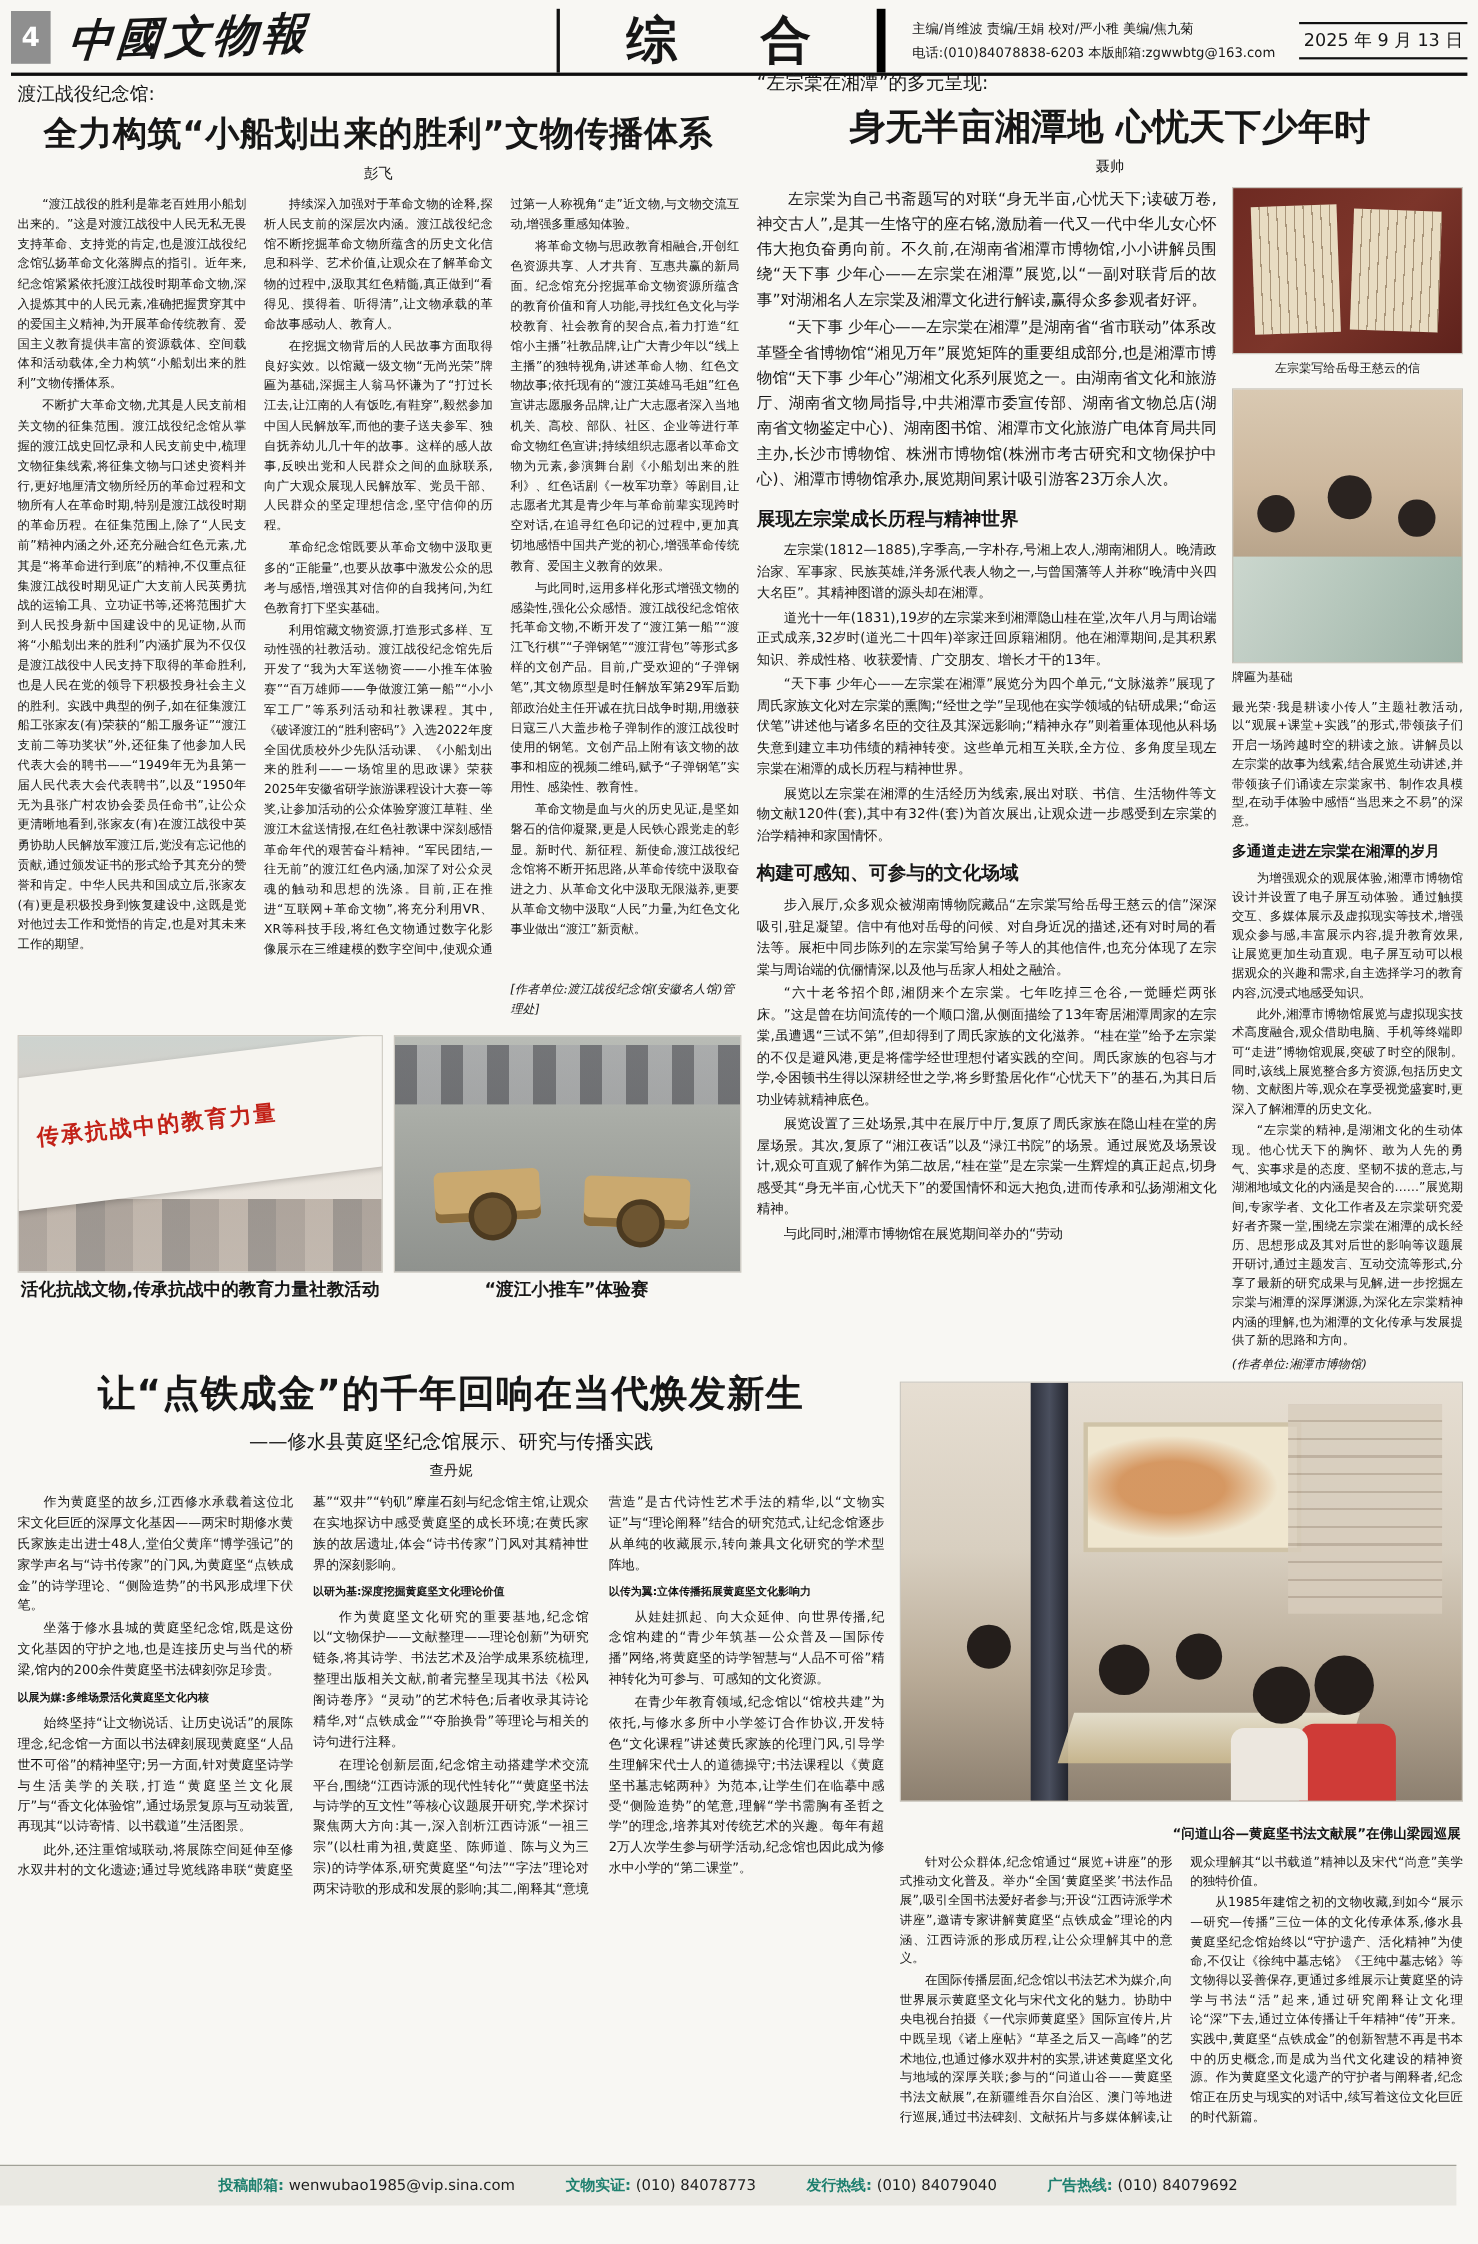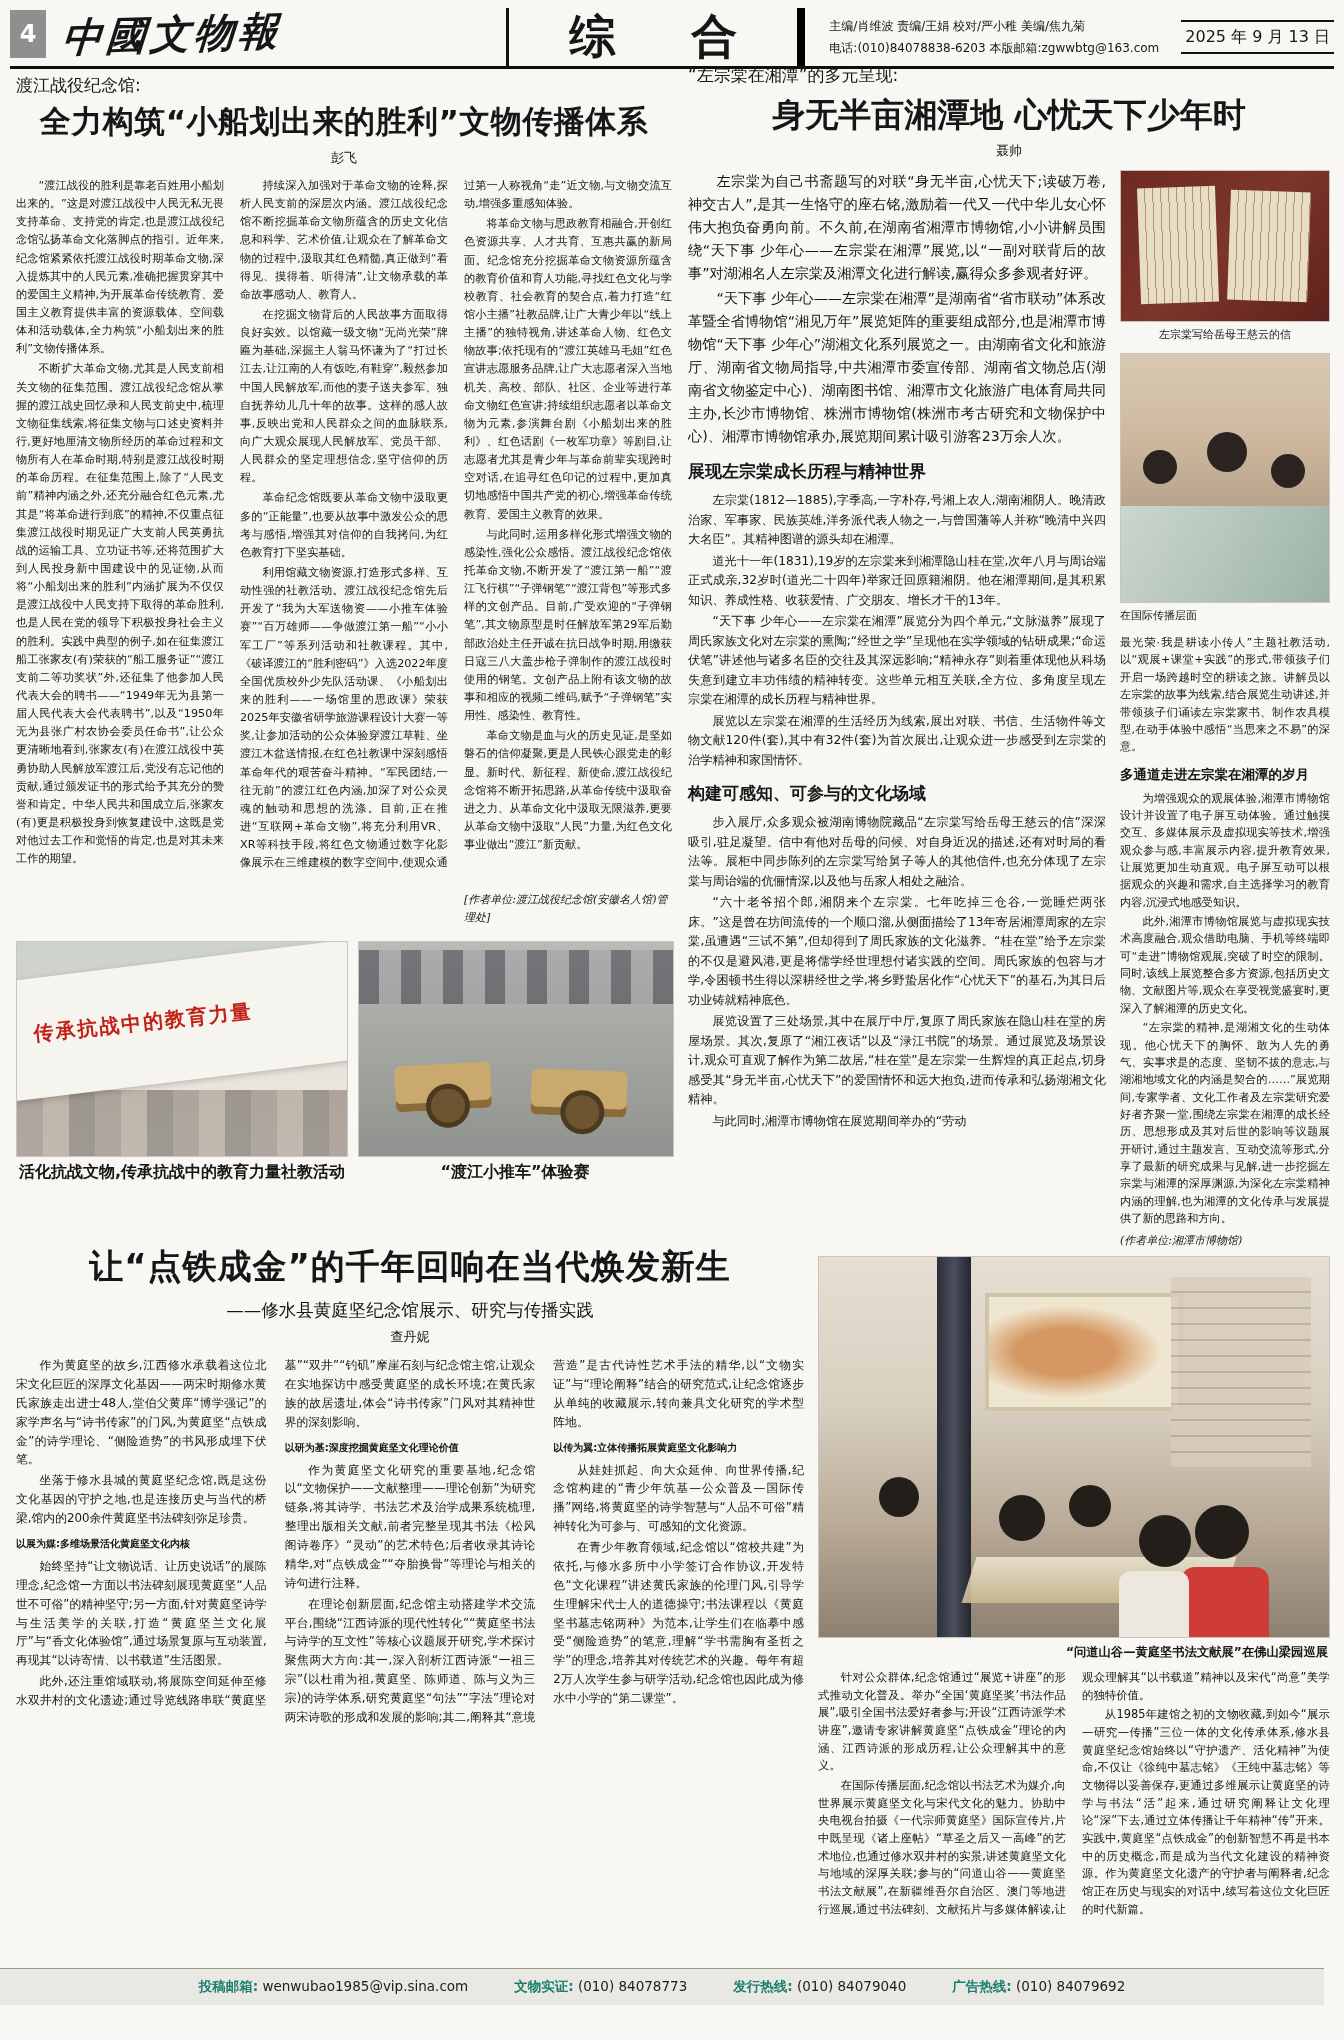--- a/index.html
+++ b/index.html
@@ -89,21 +89,21 @@
       background:linear-gradient(90deg,#2c2f3a,#4a4f5e 50%,#23252e);}
   .ph-guide .art{position:absolute;left:170px;top:40px;width:190px;height:110px;background:#efe6cf;
       box-shadow:0 0 0 4px #cfc3a8;background-image:radial-gradient(ellipse at 40% 50%,rgba(200,110,40,.65) 0 30%,transparent 60%);}
   .ph-guide .wallart{position:absolute;right:18px;top:20px;width:140px;height:190px;background:#d8cdbd;
       background-image:repeating-linear-gradient(180deg,transparent 0 14px,rgba(120,100,80,.35) 14px 16px);opacity:.8;}
   .ph-guide .head{position:absolute;border-radius:50%;background:#241e1b;}
   .ph-guide .shirt{position:absolute;background:#cf3b37;width:88px;height:70px;border-radius:14px 14px 0 0;right:60px;bottom:0;}
   .ph-guide .shirt2{position:absolute;background:#ece7df;width:70px;height:66px;border-radius:12px 12px 0 0;left:300px;bottom:0;}
   .ph-guide .case{position:absolute;left:150px;bottom:34px;width:260px;height:46px;
       background:linear-gradient(180deg,#e9e4d2,#cbb98f);transform:skewX(-18deg);opacity:.9;}
-  .cap-bottom{font-size:12.3px;text-align:right;margin:6px 2px 8px 0;}
+  .cap-bottom{font-size:12.3px;text-align:right;margin:21px 2px 8px 0;}
   .bottom-right .text2{height:258px;column-count:2;column-gap:16px;font-size:11.4px;line-height:1.55;overflow:hidden;}
   
   .footer{position:absolute;left:0;top:1968px;width:1324px;height:36px;background:#e9e8e2;
           border-top:1px solid #9a998f;display:flex;align-items:center;justify-content:center;gap:46px;
           font-size:13.5px;}
   .footer .lab{color:#1d7f6e;font-weight:bold;}
   .footer .val{color:#1c1c1c;}
 </style>
 </head>
 <body>
@@ -196,21 +196,21 @@
           </div>
           <figcaption class="cap-rail">左宗棠写给岳母王慈云的信</figcaption>
         </figure>
         <figure style="margin:0">
           <div class="photo ph-visit">
             <div class="glass"></div>
             <div class="head" style="left:22px;top:96px;width:34px;height:34px;"></div>
             <div class="head" style="left:86px;top:78px;width:40px;height:40px;"></div>
             <div class="head" style="left:150px;top:100px;width:34px;height:34px;"></div>
           </div>
-          <figcaption class="cap-rail" style="text-align:left">在国际传播层面</figcaption>
+          <figcaption class="cap-rail" style="text-align:left">牌匾为基础</figcaption>
         </figure>
         <div class="rail-text">
           <p style="text-indent:0">最光荣·我是耕读小传人”主题社教活动,以“观展+课堂+实践”的形式,带领孩子们开启一场跨越时空的耕读之旅。讲解员以左宗棠的故事为线索,结合展览生动讲述,并带领孩子们诵读左宗棠家书、制作农具模型,在动手体验中感悟“当思来之不易”的深意。</p>
           <div class="rt-sub-rail">多通道走进左宗棠在湘潭的岁月</div>
           <p>为增强观众的观展体验,湘潭市博物馆设计并设置了电子屏互动体验。通过触摸交互、多媒体展示及虚拟现实等技术,增强观众参与感,丰富展示内容,提升教育效果,让展览更加生动直观。电子屏互动可以根据观众的兴趣和需求,自主选择学习的教育内容,沉浸式地感受知识。</p>
           <p>此外,湘潭市博物馆展览与虚拟现实技术高度融合,观众借助电脑、手机等终端即可“走进”博物馆观展,突破了时空的限制。同时,该线上展览整合多方资源,包括历史文物、文献图片等,观众在享受视觉盛宴时,更深入了解湘潭的历史文化。</p>
           <p>“左宗棠的精神,是湖湘文化的生动体现。他心忧天下的胸怀、敢为人先的勇气、实事求是的态度、坚韧不拔的意志,与湖湘地域文化的内涵是契合的……”展览期间,专家学者、文化工作者及左宗棠研究爱好者齐聚一堂,围绕左宗棠在湘潭的成长经历、思想形成及其对后世的影响等议题展开研讨,通过主题发言、互动交流等形式,分享了最新的研究成果与见解,进一步挖掘左宗棠与湘潭的深厚渊源,为深化左宗棠精神内涵的理解,也为湘潭的文化传承与发展提供了新的思路和方向。</p>
           <div class="credit">(作者单位:湘潭市博物馆)</div>
         </div>
       </div>

